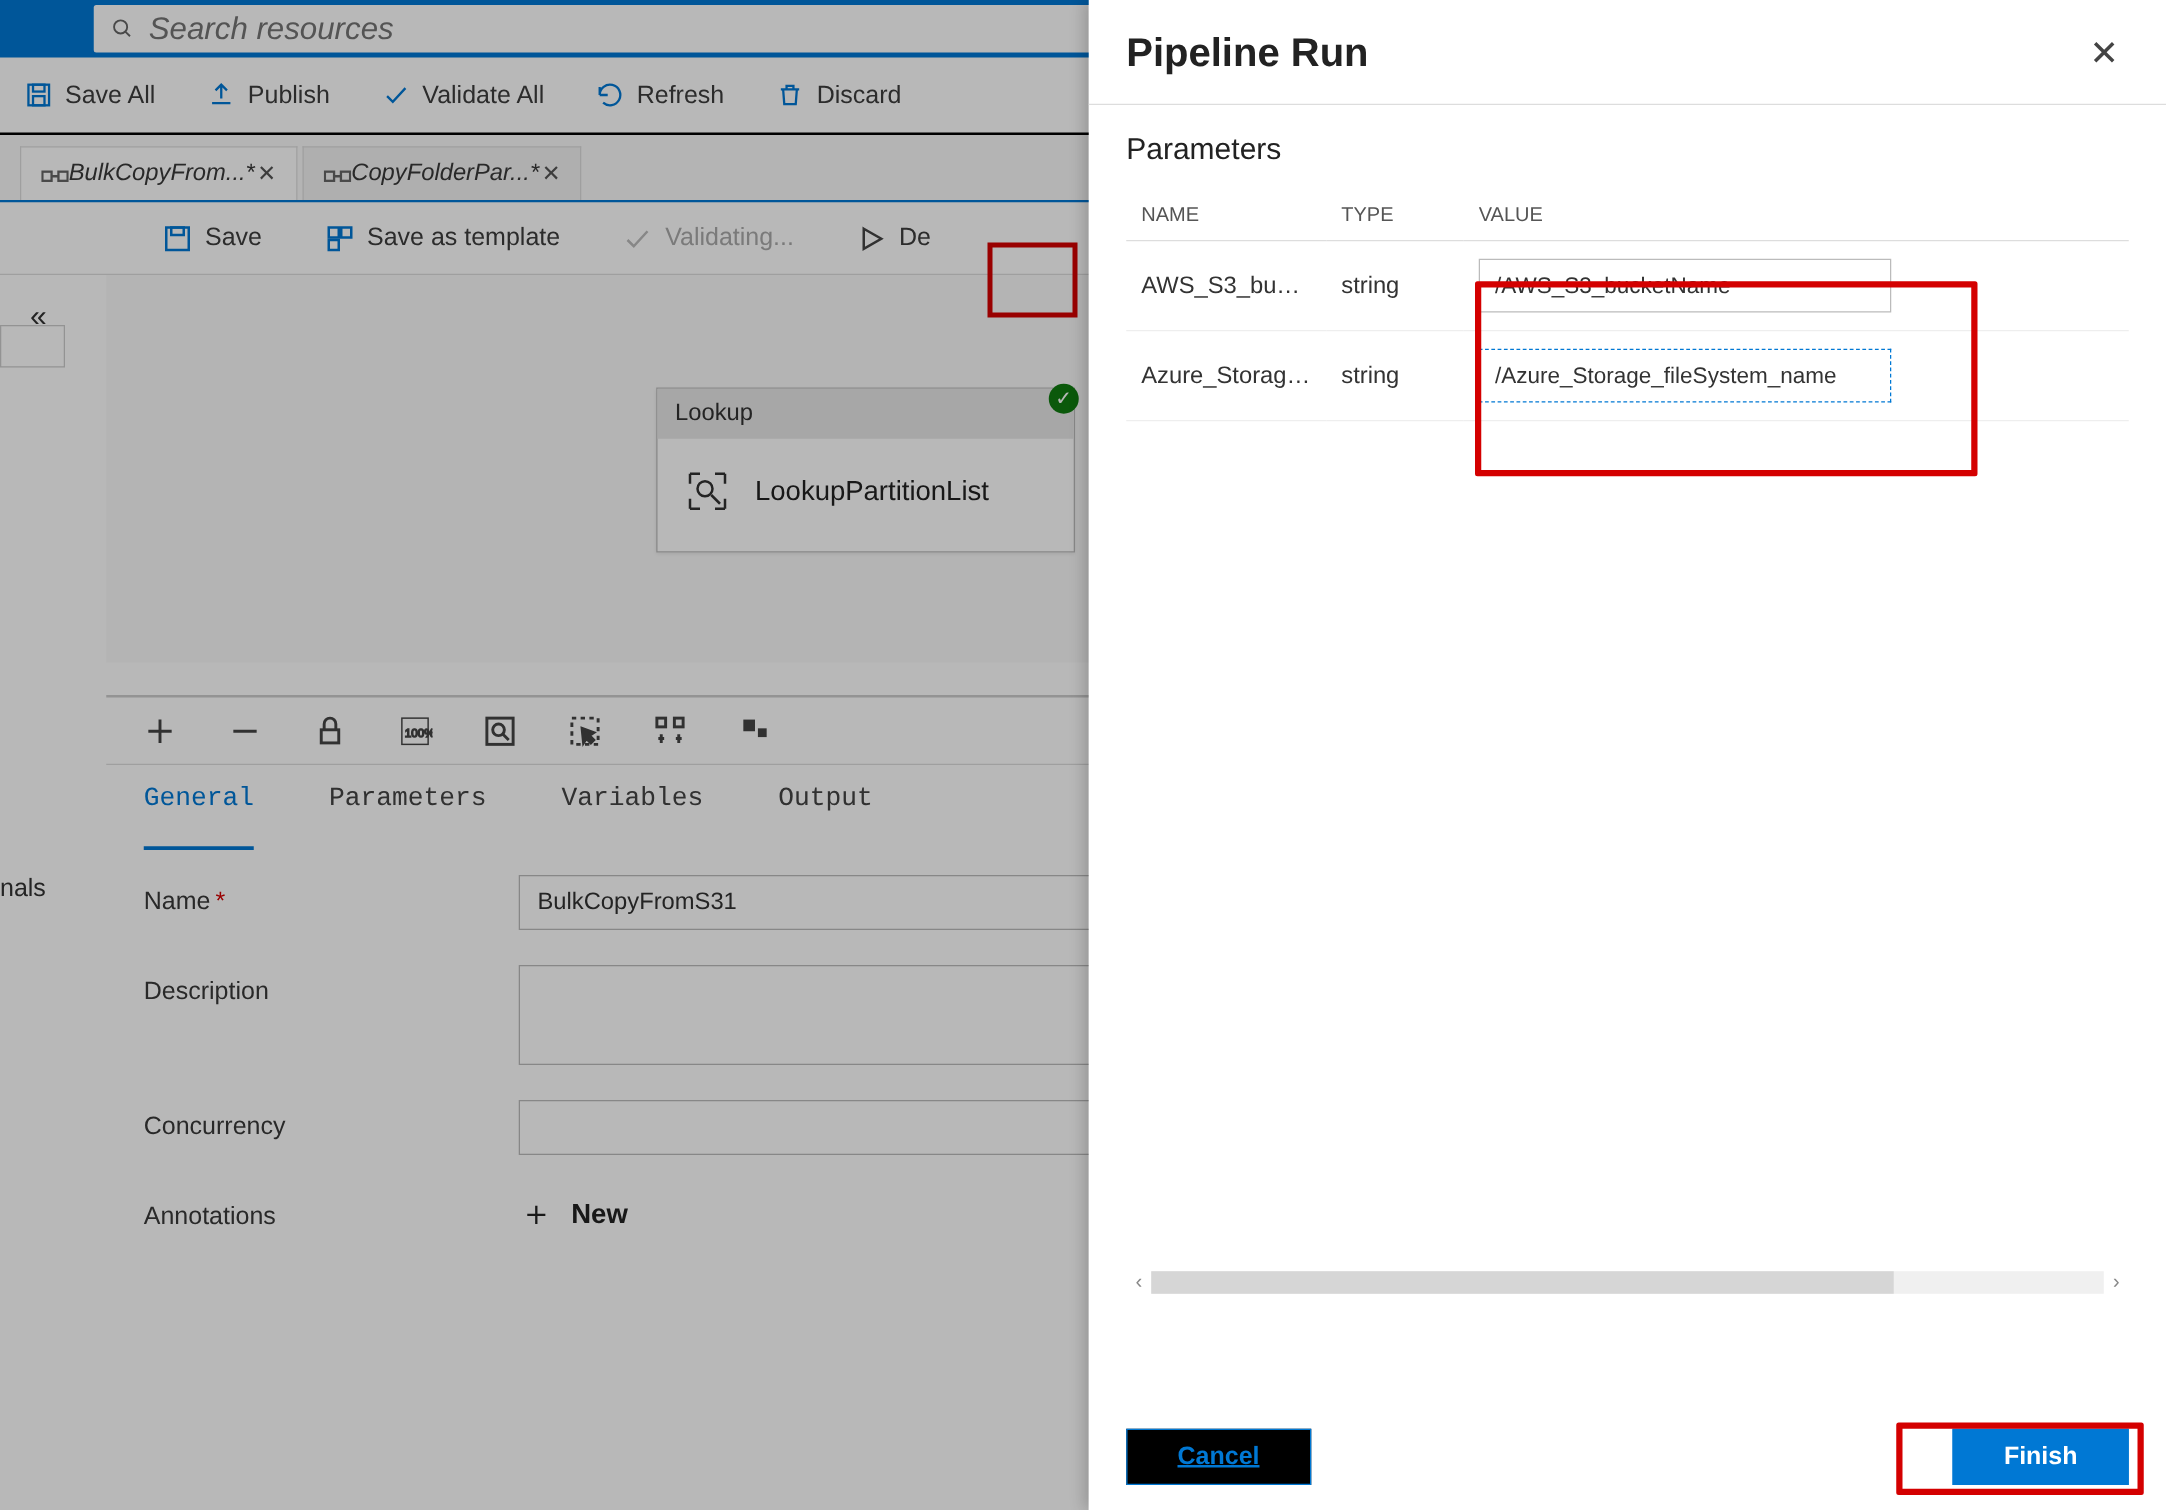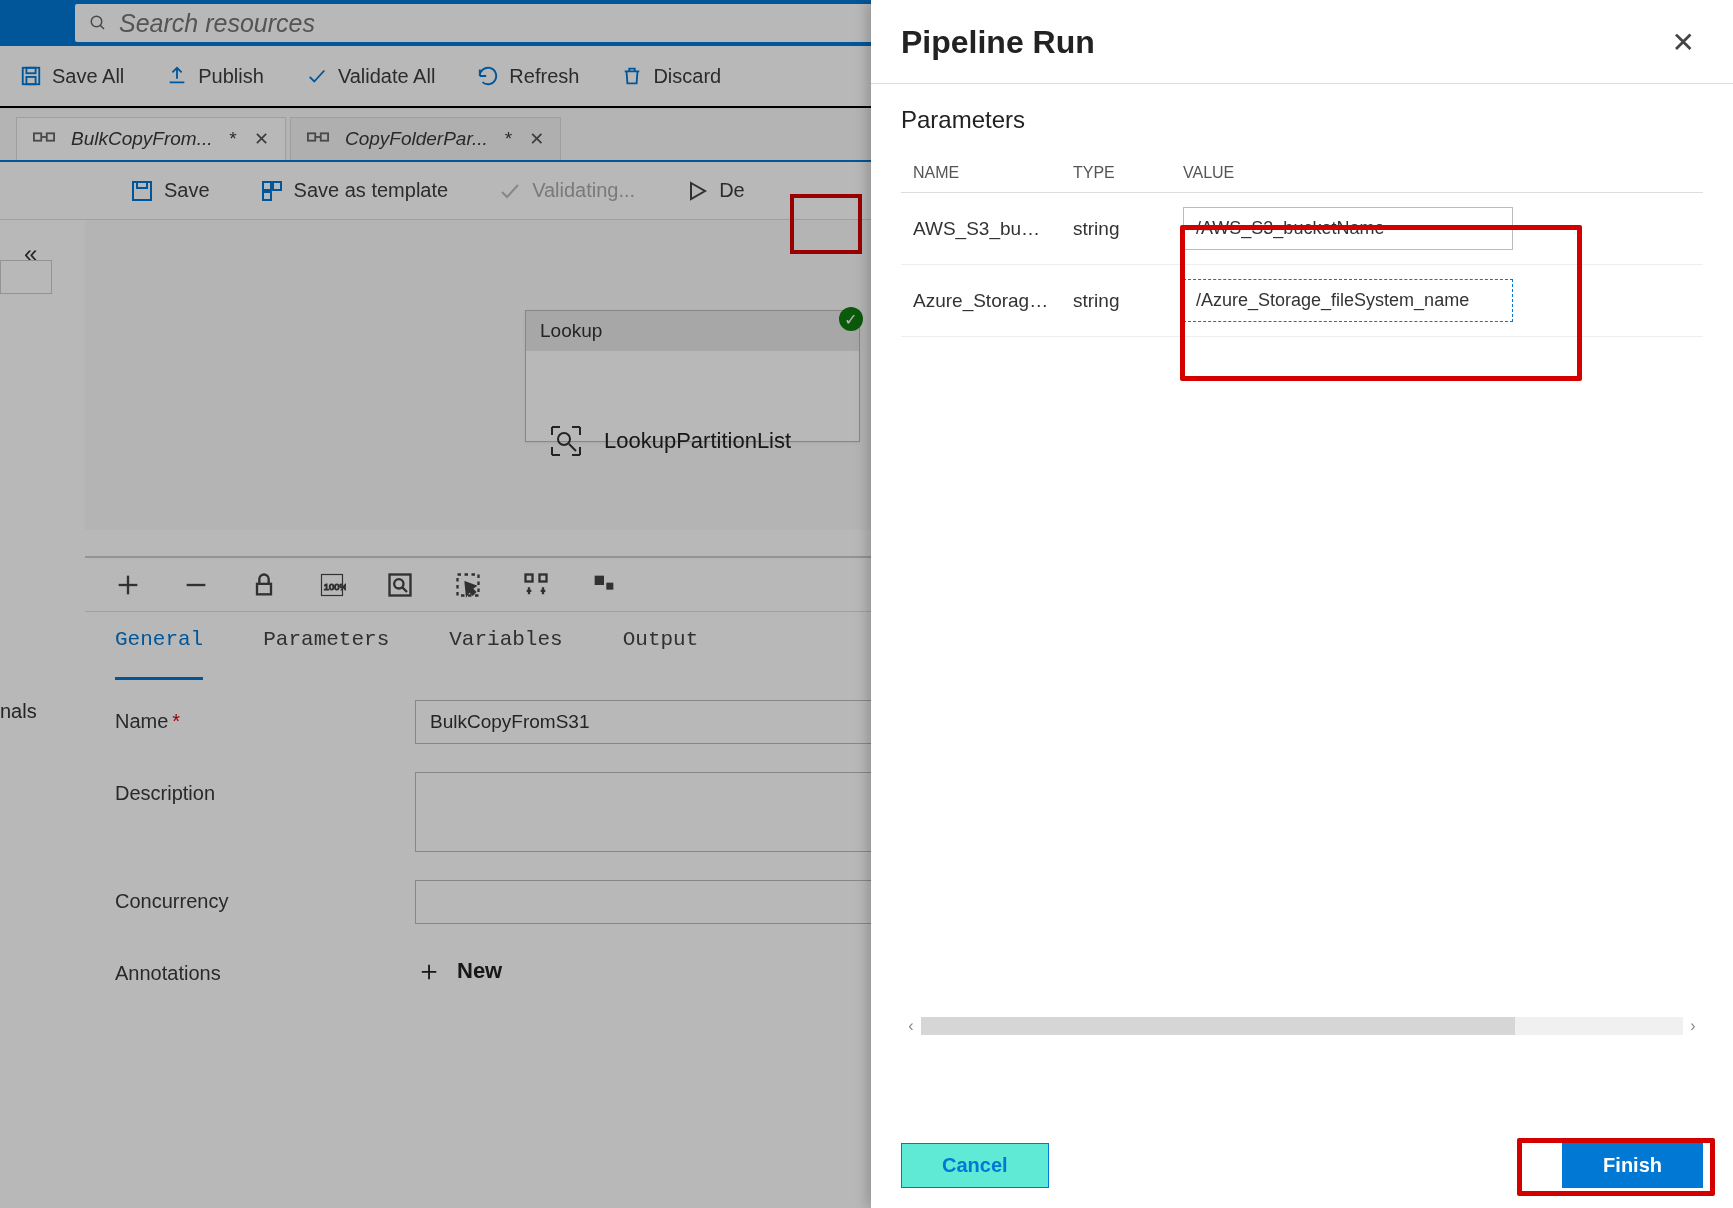--- a/index.html
+++ b/index.html
@@ -21,21 +21,21 @@
   .search-box input { flex: 1; border: none; outline: none; font-size: 25px; font-style: italic; color: #555; }
   .search-box .icon { width: 18px; height: 18px; color: #666; }
 
   
   .toolbar { height: 62px; background: #fff; display: flex; align-items: center; padding-left: 20px; gap: 42px; border-bottom: 2px solid #000000; }
   .tool-item { display: flex; align-items: center; gap: 10px; color: #3d3d3d; font-size: 20px; cursor: pointer; }
   .tool-item svg { width: 22px; height: 22px; }
 
   
   .tabs { height: 54px; background: #fafafa; display: flex; align-items: flex-end; padding-left: 16px; gap: 4px; border-bottom: 2px solid #0078D4; position: relative; }
-  .tab { display: flex; align-items: flex-start; gap: 16px; padding: 10px 16px 10px 16px; font-size: 19px; font-style: italic; color: #3a3a3a; background: #f3f3f3; border: 1px solid #ddd; border-bottom: none; cursor: pointer; }
+  .tab { display: flex; align-items: flex-end; gap: 0; padding: 10px 16px 10px 16px; font-size: 19px; font-style: italic; color: #3a3a3a; background: #f3f3f3; border: 1px solid #ddd; border-bottom: none; cursor: pointer; }
   .tab.active { background: #fff; }
   .tab .pipe-icon { width: 22px; height: 18px; }
   .tab .close { font-size: 18px; font-style: normal; color: #555; margin-left: 2px; }
 
   
   .action-bar { height: 58px; background: #fff; display: flex; align-items: center; padding-left: 130px; gap: 50px; border-bottom: 1px solid #ddd; position: relative; }
   .action-item { display: flex; align-items: center; gap: 10px; font-size: 20px; color: #3d3d3d; cursor: pointer; }
   .action-item.disabled { color: #aaa; justify-content: center; }
   .action-item svg { width: 24px; height: 24px; }
   .left-collapse { position: absolute; left: 24px; top: 78px; font-size: 24px; color: #333; }
@@ -46,21 +46,21 @@
   
   .canvas {
     position: relative; background: #fafafa; height: 310px; margin-left: 85px;
   }
   .activity {
     position: absolute; left: 440px; top: 90px; width: 335px; height: 132px;
     border: 1px solid #bbb; background: #fff; box-shadow: 0 1px 3px rgba(0,0,0,0.08);
   }
   .activity-header { height: 40px; background: #e8e8e8; display: flex; align-items: center; padding: 0 14px; font-size: 19px; color: #333; position: relative; }
   .activity-header .status-ok { position: absolute; right: -4px; top: -4px; width: 24px; height: 24px; border-radius: 50%; background: #107c10; display: flex; align-items: center; justify-content: center; color: #fff; font-size: 16px; }
-  .activity-body { display: flex; align-items: center; gap: 18px; padding: 22px 20px; font-size: 22px; color: #222; margin-top: 48px; }
+  .activity-body { display: flex; align-items: center; gap: 18px; padding: 22px 20px; font-size: 22px; color: #222; }
   .activity-body svg { width: 40px; height: 40px; }
 
   
   .canvas-toolbar {
     position: absolute; left: 85px; top: 556px; right: 0; height: 56px;
     border-top: 2px solid #ccc; border-bottom: 1px solid #ddd; background: #fff;
     display: flex; align-items: center; gap: 34px; padding-left: 26px;
   }
   .ct-item { width: 34px; height: 34px; display: flex; align-items: center; justify-content: center; color: #444; cursor: pointer; }
   .ct-item svg { width: 28px; height: 28px; }
@@ -107,21 +107,21 @@
 
   .red-highlight-params { position: absolute; left: 1180px; top: 225px; width: 402px; height: 156px; border: 5px solid #d40000; z-index: 11; pointer-events: none; border-radius: 2px; }
 
   .sp-scroll { position: absolute; left: 30px; bottom: 170px; right: 30px; height: 24px; display: flex; align-items: center; }
   .sp-scroll .track { flex: 1; height: 18px; background: #f0f0f0; position: relative; }
   .sp-scroll .thumb { position: absolute; left: 0; top: 0; height: 100%; width: 78%; background: #d6d6d6; }
   .sp-scroll .arrow { width: 20px; text-align: center; color: #888; }
 
   .sp-footer { position: absolute; bottom: 20px; left: 30px; right: 30px; display: flex; justify-content: space-between; align-items: center; }
   .btn { padding: 10px 40px; font-size: 20px; font-weight: 600; cursor: pointer; border: 1px solid #0078D4; }
-  .btn.secondary { background: #5eead4; color: #0078D4; }
+  .btn.secondary { background: #000000; color: #0078D4; text-decoration: underline; }
   .btn.primary { background: #0078D4; color: #fff; border-color: #0078D4; }
   .red-highlight-finish { position: absolute; right: 18px; bottom: 12px; width: 198px; height: 58px; border: 5px solid #d40000; z-index: 11; pointer-events: none; border-radius: 2px; }
 
 </style>
 </head>
 <body>
 
 <div class="app">
 
   <div class="top-bar">

